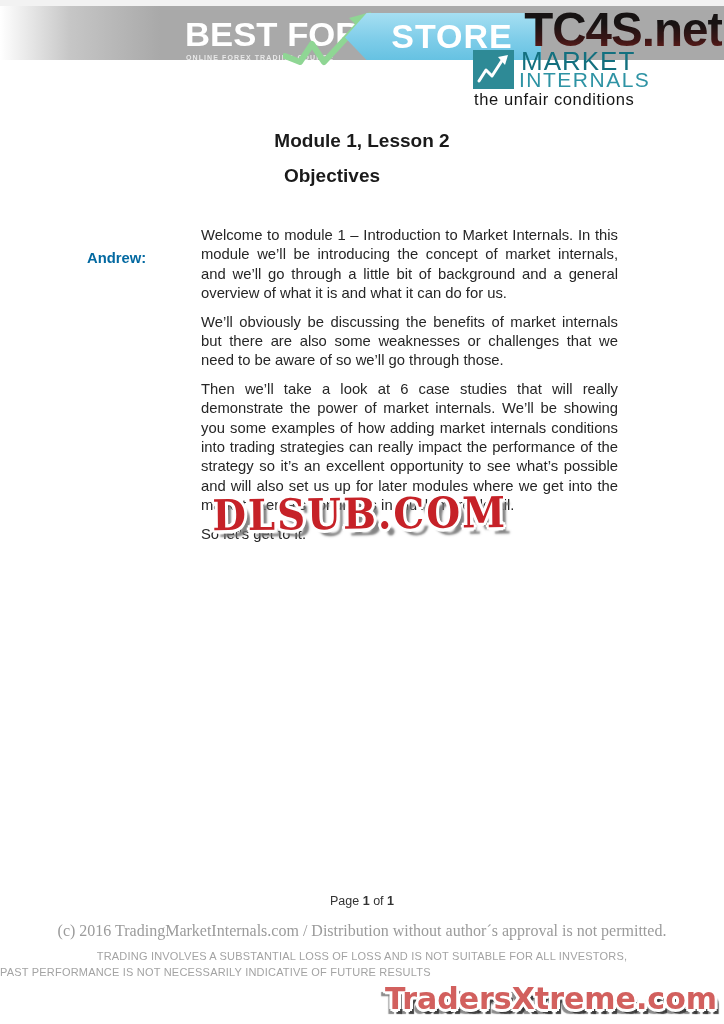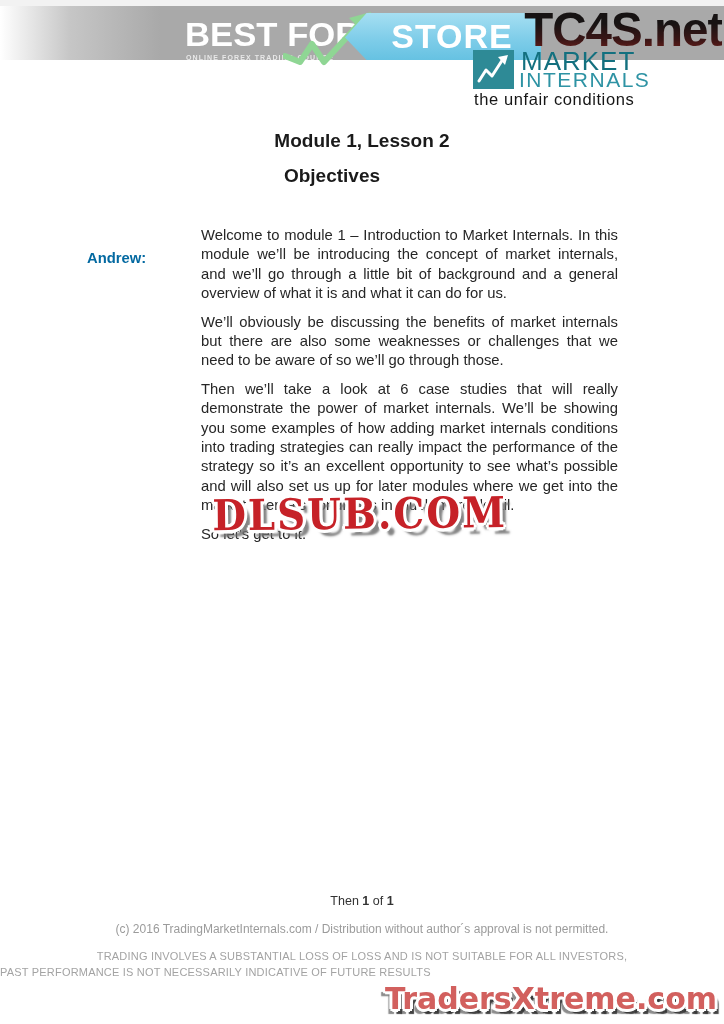--- a/index.html
+++ b/index.html
@@ -109,21 +109,21 @@
   }
 
   
   .page-label{
     position:absolute; left:0; top:894px; width:724px; text-align:center;
     font-size:12.5px; color:#333333;
   }
   .page-label b{ font-weight:bold; }
   .copyright{
     position:absolute; left:0; top:922px; width:724px; text-align:center;
-    font-size:12px; color:#9b9b9b;
+    font-size:16px; color:#9b9b9b;font-family:Liberation Serif, serif;
   }
   .disclaimer1{
     position:absolute; left:0; top:950px; width:724px; text-align:center;
     font-size:11px; color:#a3a3a3; letter-spacing:0.2px;
   }
   .disclaimer2{
     position:absolute; left:0; top:966px; width:724px; 
     font-size:11px; color:#a3a3a3; letter-spacing:0.2px;
   }
 </style>
@@ -171,21 +171,21 @@
       <p>We’ll obviously be discussing the benefits of market internals but there are also some weaknesses or challenges that we need to be aware of so we’ll go through those.</p>
       <p>Then we’ll take a look at 6 case studies that will really demonstrate the power of market internals. We’ll be showing you some examples of how adding market internals conditions into trading strategies can really impact the performance of the strategy so it’s an excellent opportunity to see what’s possible and will also set us up for later modules where we get into the market internals conditions in much more detail.</p>
       <p>So let’s get to it.</p>
     </div>
   </div>
 
   <div class="wm-dlsub">DLSUB.COM</div>
   <div class="wm-tx">TradersXtreme.com</div>
 
   <div class="page-label">
-    <span>Then</span>
+    <span>Page</span>
     <b>1</b>
     <span>of</span>
     <b>1</b>
   </div>
   <div class="copyright">(c) 2016 TradingMarketInternals.com / Distribution without author´s approval is not permitted.</div>
   <div class="disclaimer1">TRADING INVOLVES A SUBSTANTIAL LOSS OF LOSS AND IS NOT SUITABLE FOR ALL INVESTORS,</div>
   <div class="disclaimer2">PAST PERFORMANCE IS NOT NECESSARILY INDICATIVE OF FUTURE RESULTS</div>
 
 </div>
 

